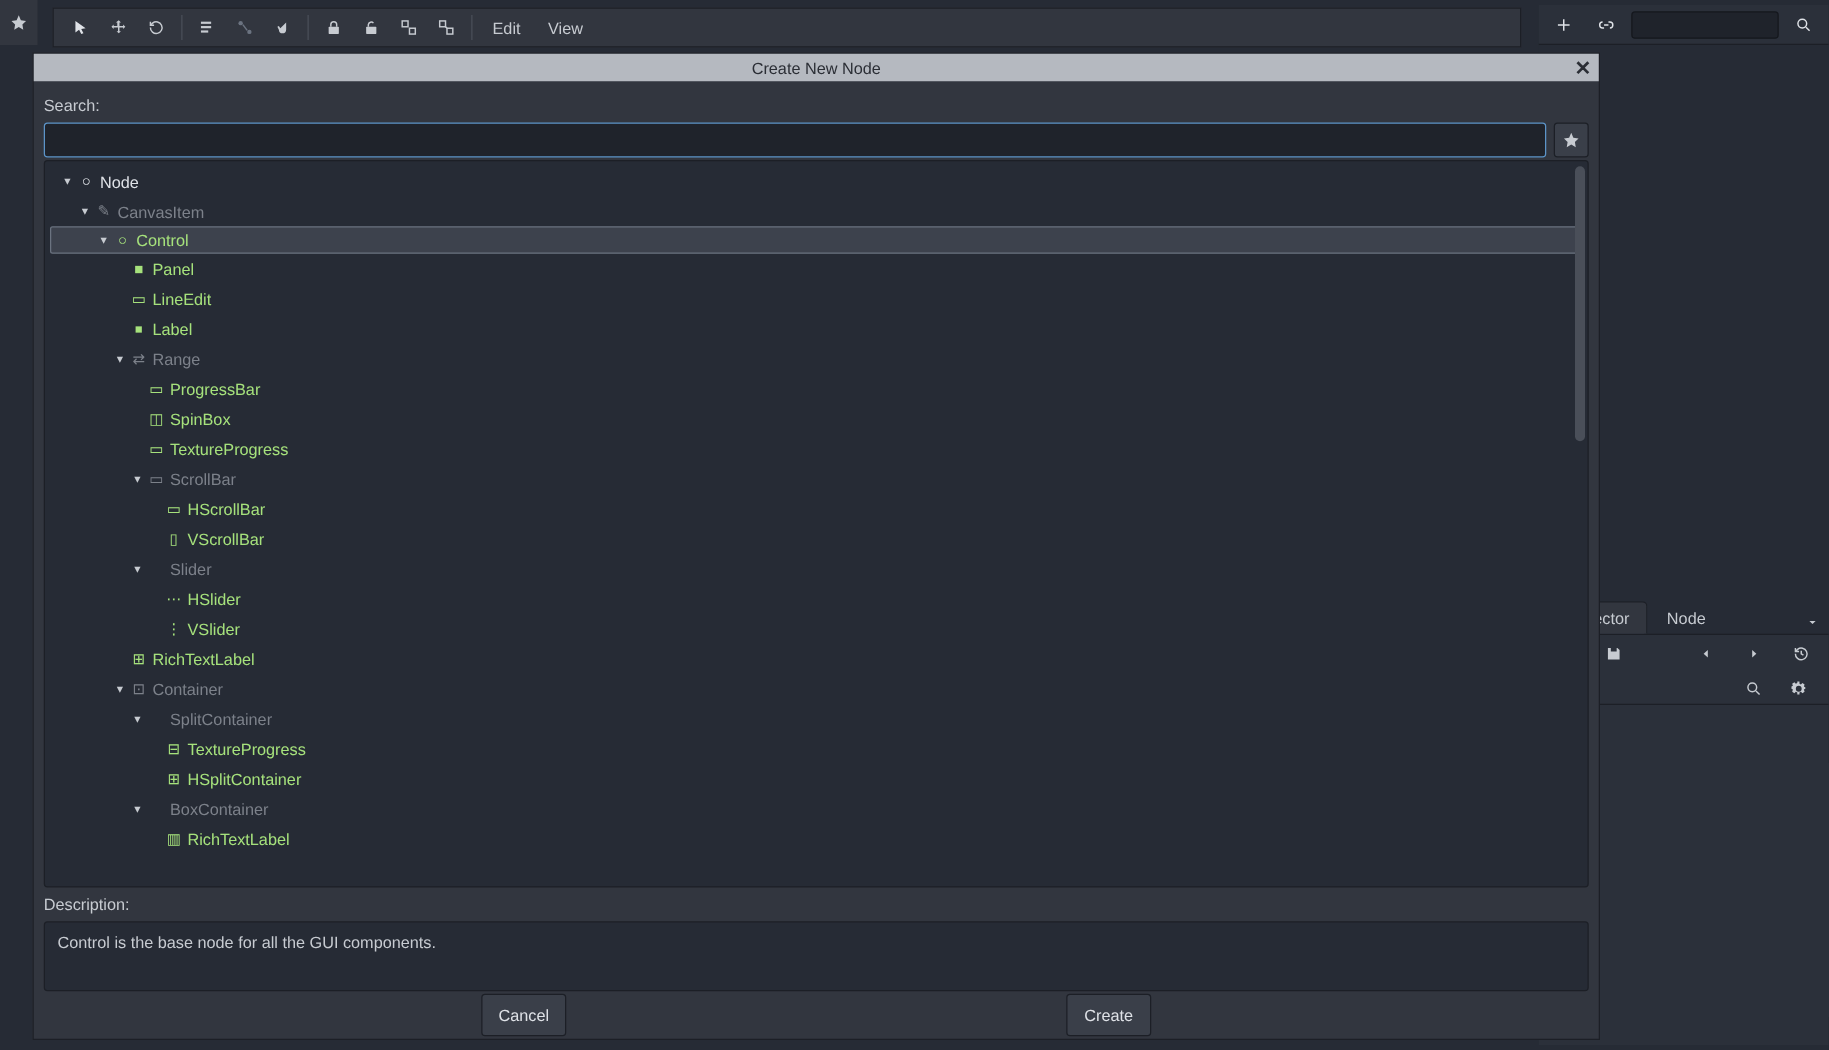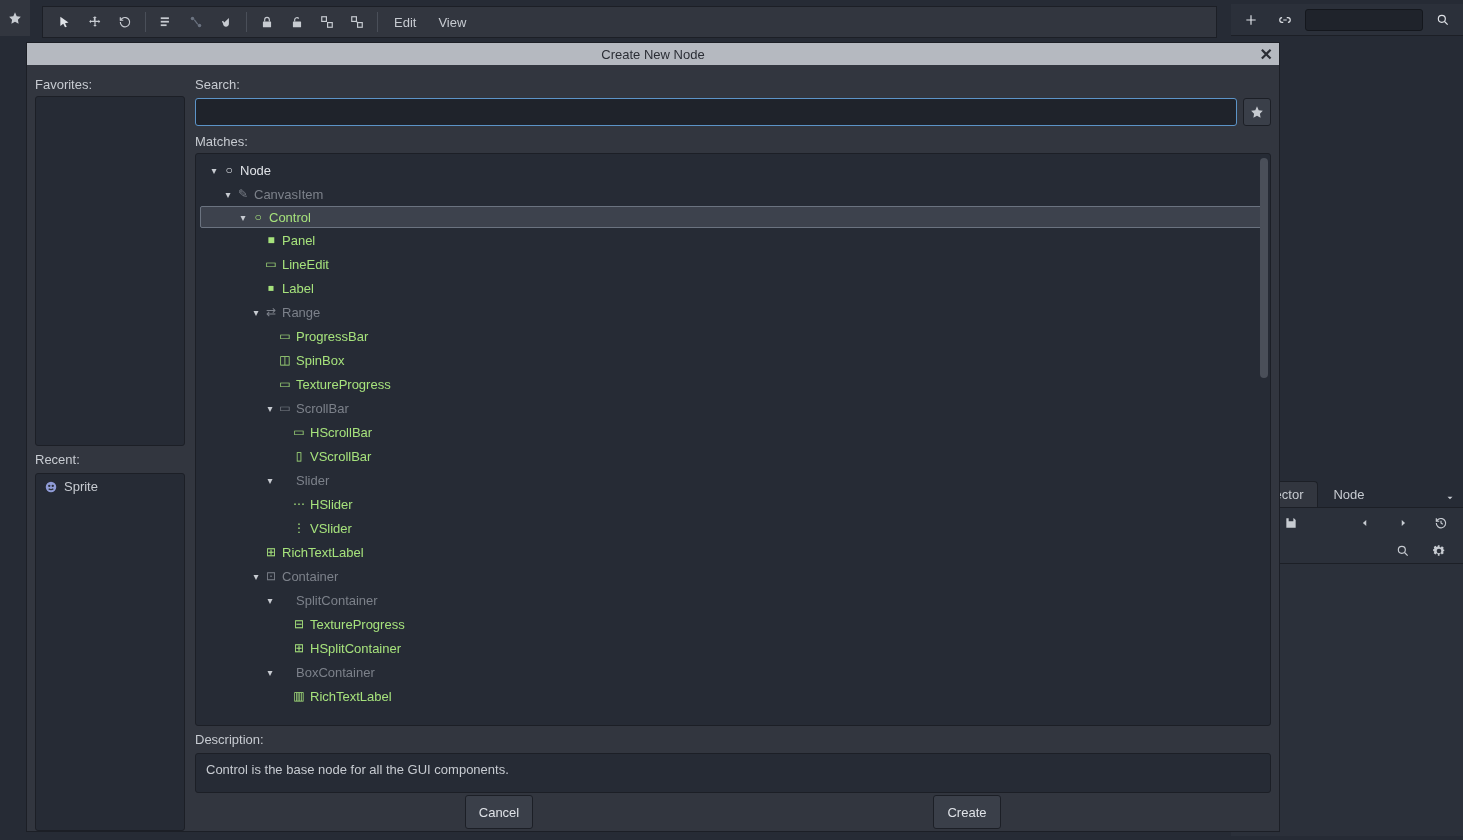--- a/index.html
+++ b/index.html
@@ -260,21 +260,21 @@
   .tree-row.selected {
     background: #3d424d;
     border: 1px solid #6b7380;
     height: 22px;
   }
   .dim { color: #7c818a; }
   .c-white { color: #dfe2e7; }
   .c-green { color: #a6e27c; }
 
   .desc-box {
-    height: 40px;
+    height: 56px;
     background: #262b35;
     border: 1px solid #1c1f26;
     border-radius: 3px;
     padding: 8px 10px;
     margin-top: 2px;
   }
   .dialog-footer {
     height: 38px;
     display: flex;
     align-items: center;
@@ -453,50 +453,31 @@
   </div>
 </div>
 
 <div class="dialog">
   <div class="dialog-titlebar">
     <span>Create New Node</span>
     <span class="dialog-close">✕</span>
   </div>
   <div class="dialog-body">
 
-    <div class="dialog-left">
-      <div class="section-label">Favorites:</div>
-      <div class="fav-box"></div>
-      <div class="section-label">Recent:</div>
-      <div class="recent-box">
-        <div class="recent-item">
-          <span class="ico">
-            <svg width="14" height="14" viewBox="0 0 24 24">
-                <circle cx="12" cy="12" r="9" fill="#8f9bd6"></circle>
-                <circle cx="9" cy="10" r="2" fill="#2b303a"></circle>
-                <circle cx="15" cy="10" r="2" fill="#2b303a"></circle>
-                <path d="M8 15c2 2 6 2 8 0" stroke="#2b303a" stroke-width="2" fill="none"></path>
-              </svg>
-          </span>
-          <span>Sprite</span>
-        </div>
-      </div>
-    </div>
 
     <div class="dialog-right">
       <div class="section-label">Search:</div>
       <div class="search-row">
         <input class="search-input" value="" style="">
         <div class="fav-btn">
           <svg width="14" height="14" viewBox="0 0 24 24" fill="#c7cbd1">
               <path d="M12 2l2.9 6.9L22 10l-5 4.9L18.2 22 12 18.3 5.8 22 7 14.9 2 10l7.1-1.1z"></path>
             </svg>
         </div>
       </div>
-      <div class="section-label">Matches:</div>
       <div class="tree-box" id="tree-box">
         <div class="tree-scrollbar"></div>
       <div class="tree-row">
             <span class="indent" style="width: 8px;"></span>
             <span class="expander">▾</span>
             <span class="node-ico c-white">○</span>
             <span class="node-label c-white">Node</span>
           </div>
           <div class="tree-row">
             <span class="indent" style="width: 22px;"></span>

